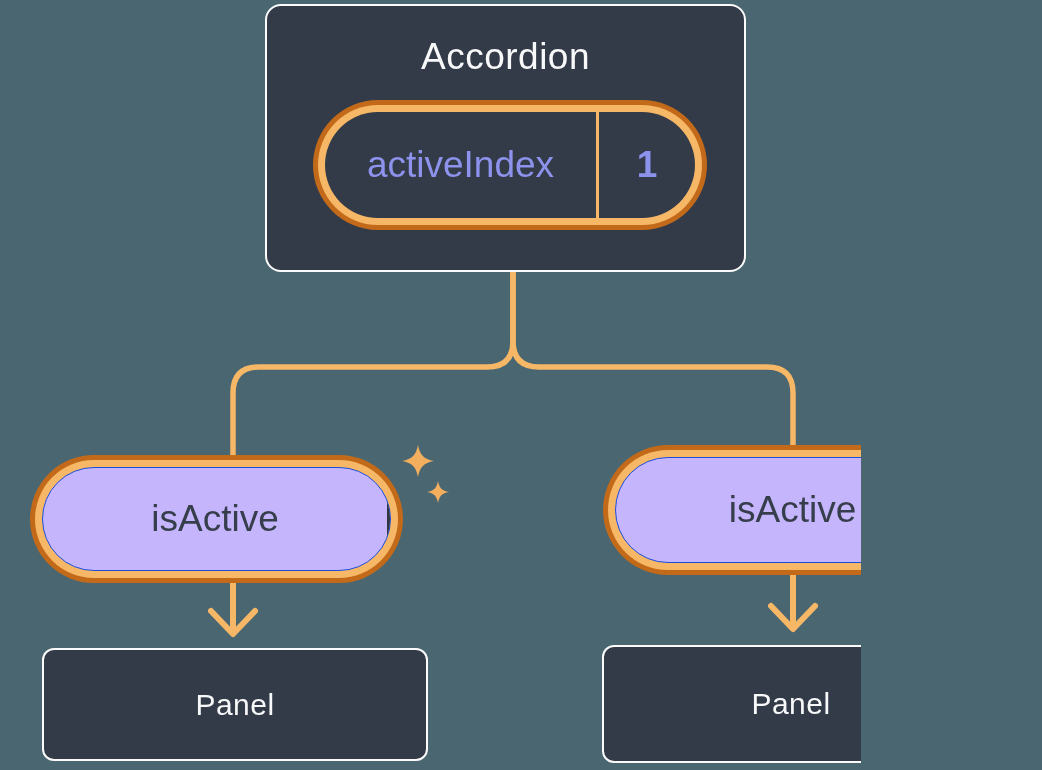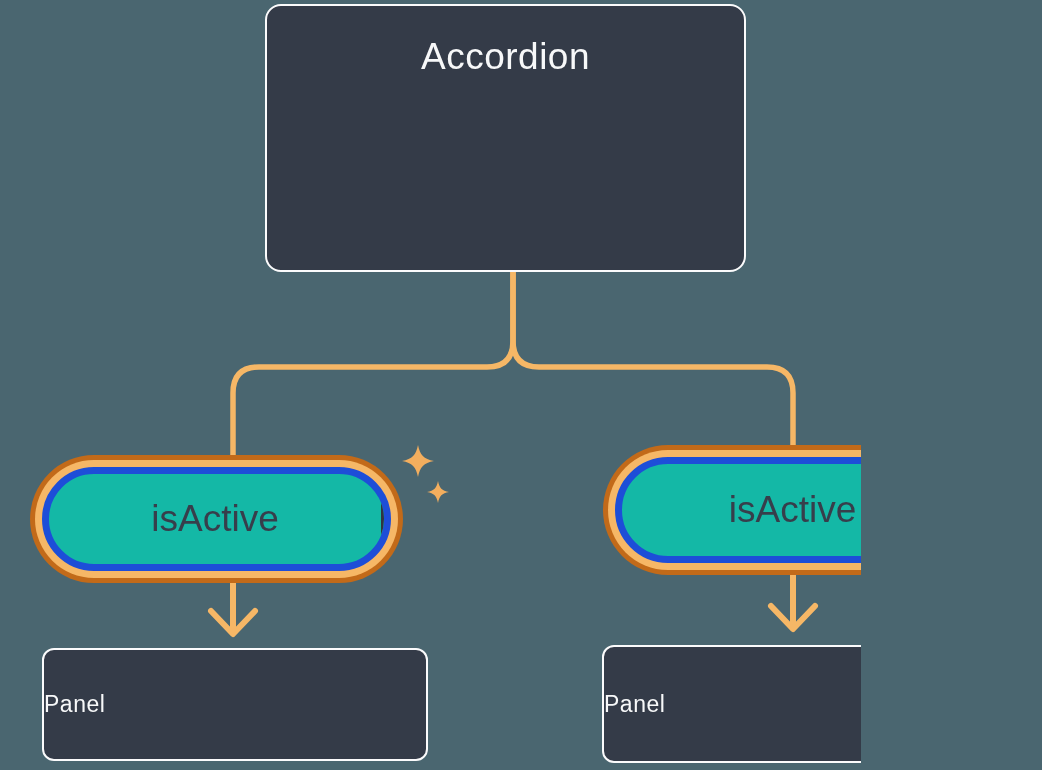--- a/index.html
+++ b/index.html
@@ -13,36 +13,36 @@
   
   .node{
     position:absolute;background:#343B48;border:2px solid #FBFBFC;
     box-sizing:border-box;color:#F7F8F9;
   }
   .accordion-box{left:265px;top:4px;width:481px;height:268px;border-radius:16px;}
   .node-title{
     text-align:center;margin-top:30px;font-size:37px;font-weight:500;
     color:#F7F8F9;letter-spacing:.5px;
   }
-  .panel-box{border-radius:12px;display:flex;align-items:center;justify-content:flex-start;
-    font-size:23px;font-weight:500;letter-spacing:.5px;}
+  .panel-box{border-radius:12px;display:flex;align-items:center;justify-content:center;
+    font-size:30px;font-weight:500;letter-spacing:.5px;}
   .panel-left{left:42px;top:648px;width:386px;height:113px;}
   .panel-right{left:602px;top:645px;width:378px;height:118px;}
 
   
   .pill-outer{
     position:absolute;background:#C26A19;border-radius:999px;padding:5px;
     box-sizing:border-box;
   }
   .pill-mid{background:#F6B766;border-radius:999px;padding:7px;width:100%;height:100%;box-sizing:border-box;}
   .pill-inner{
     width:100%;height:100%;border-radius:999px;display:flex;align-items:stretch;
     overflow:hidden;box-sizing:border-box;
   }
-  .pill-inner.purple{background:#14b8a6;border:7px solid #1d4ed8;}
+  .pill-inner.purple{background:#c4b5fd;border:1px solid #1d4ed8;}
   .pill-inner.darkfill{background:#343B48;}
   .cell{display:flex;align-items:center;justify-content:center;}
   .pill-key{flex:1;font-size:37px;color:#373E4B;}
   .pill-val{font-weight:bold;font-size:37px;color:#373E4B;}
   .pill-divider{width:3px;background:#2F3541;}
   .pill-divider.orange{width:3px;background:#F6B766;}
 
   #pill-top{left:313px;top:100px;width:394px;height:130px;}
   #pill-top .pill-key,#pill-top .pill-val{color:#8D93EC;}
   #pill-top .pill-val{width:96px;}
@@ -74,20 +74,29 @@
       <path transform="translate(438,492) scale(11)" d="M0,-1 C0.13,-0.35 0.35,-0.13 1,0 C0.35,0.13 0.13,0.35 0,1 C-0.13,0.35 -0.35,0.13 -1,0 C-0.35,-0.13 -0.13,-0.35 0,-1 Z"></path>
       <path transform="translate(1004,451) scale(17)" d="M0,-1 C0.13,-0.35 0.35,-0.13 1,0 C0.35,0.13 0.13,0.35 0,1 C-0.13,0.35 -0.35,0.13 -1,0 C-0.35,-0.13 -0.13,-0.35 0,-1 Z"></path>
       <path transform="translate(1021,481) scale(12)" d="M0,-1 C0.13,-0.35 0.35,-0.13 1,0 C0.35,0.13 0.13,0.35 0,1 C-0.13,0.35 -0.35,0.13 -1,0 C-0.35,-0.13 -0.13,-0.35 0,-1 Z"></path>
     </g>
   </svg>
 
   <div class="node accordion-box">
     <div class="node-title">Accordion</div>
   </div>
 
+  <div class="pill-outer" id="pill-top">
+    <div class="pill-mid">
+      <div class="pill-inner darkfill">
+        <span class="cell pill-key">activeIndex</span>
+        <span class="pill-divider orange"></span>
+        <span class="cell pill-val">1</span>
+      </div>
+    </div>
+  </div>
 
   <div class="pill-outer" id="pill-left">
     <div class="pill-mid">
       <div class="pill-inner purple">
         <span class="cell pill-key">isActive</span>
         <span class="pill-divider"></span>
       </div>
     </div>
   </div>
 

